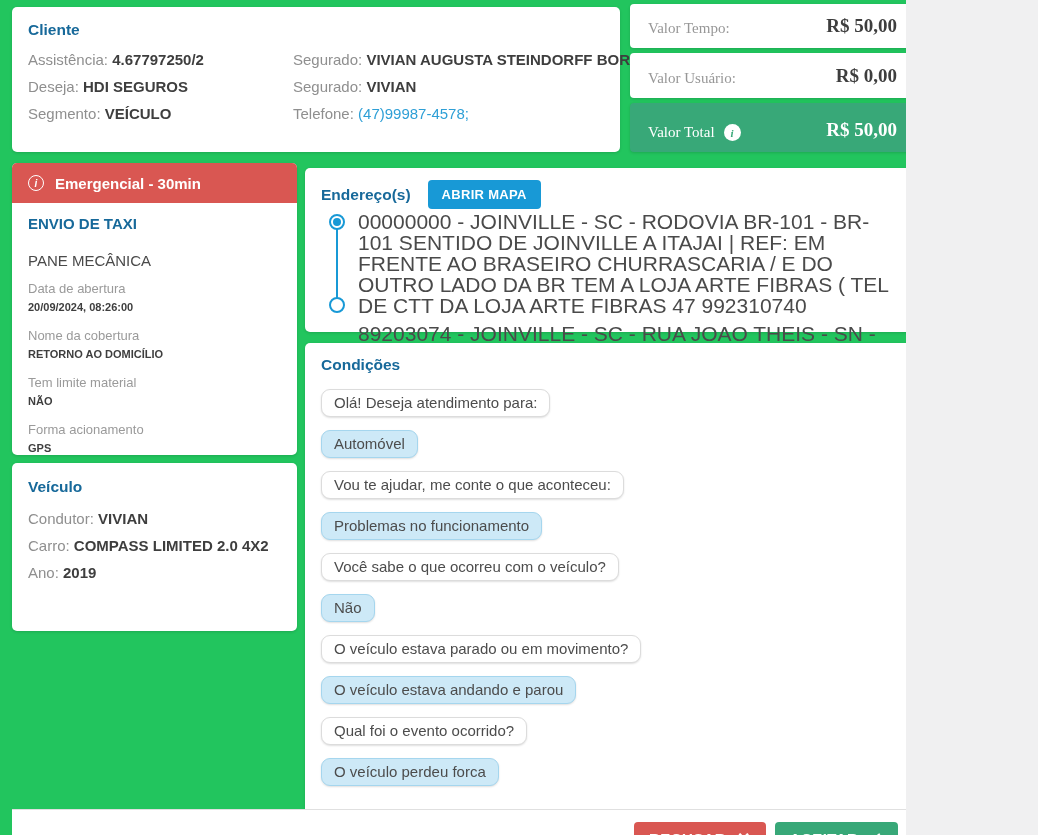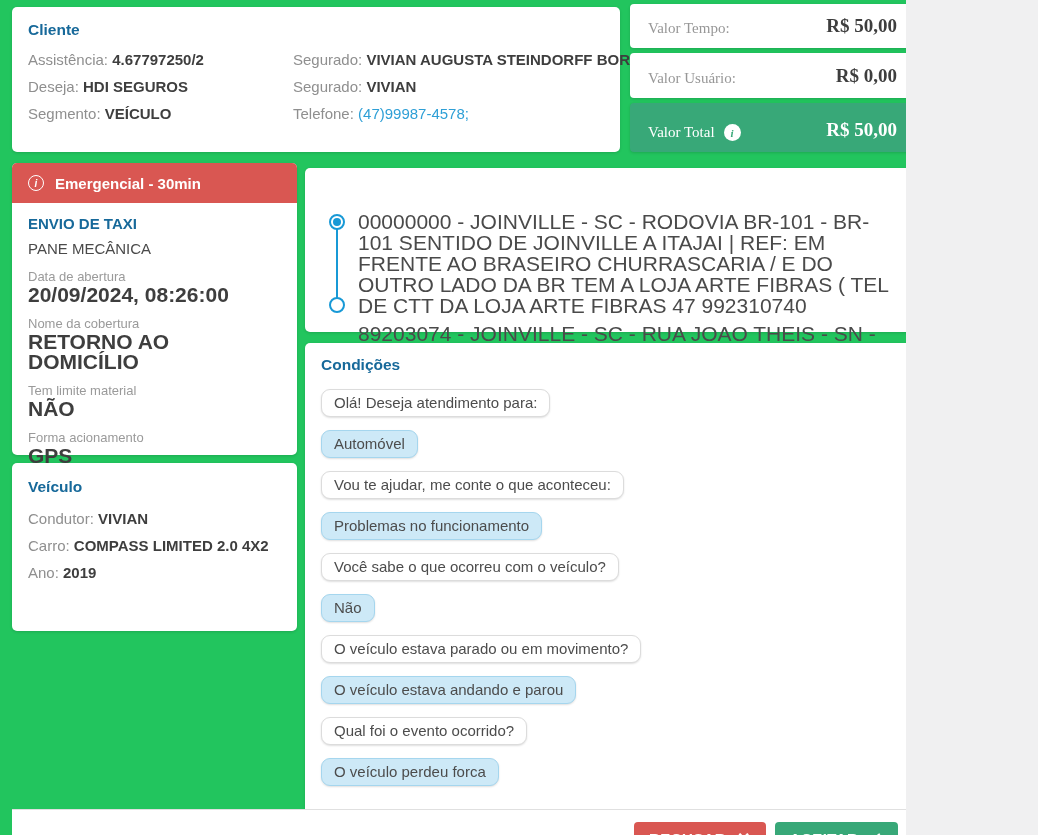--- a/index.html
+++ b/index.html
@@ -49,25 +49,25 @@
   .banner {
     height:40px; background:#d95752; border-radius:5px 5px 0 0; display:flex;
     align-items:center; padding:0 16px; gap:11px; color:#fff; font-weight:700; font-size:15px;
   }
   .info-ring {
     width:16px; height:16px; min-width:16px; border:1.5px solid #fff; border-radius:50%;
     color:#fff; font-size:10px; font-style:italic; display:inline-flex;
     align-items:center; justify-content:center; font-weight:700;
   }
   #service-card .body { padding:12px 16px 0; }
-  .service-name { color:#17699a; font-weight:700; font-size:15px; margin-bottom:8px; }
+  .service-name { color:#17699a; font-weight:700; font-size:15px; margin-bottom:20px; }
   .problem { color:#4a4a4a; font-size:15px; margin-bottom:11px; }
   .sf { margin-bottom:10px; }
   .sf .slbl { font-size:13px; color:#9a9a9a; line-height:17px; display:block; }
-  .sf .sval { font-size:21px; color:#3e3e3e; font-weight:700; line-height:20px; display:block; }
+  .sf .sval { font-size:11px; color:#3e3e3e; font-weight:700; line-height:20px; display:block; }
 
   
   #vehicle-card { left:12px; top:463px; width:285px; height:168px; }
   #vehicle-card .heading { position:absolute; left:16px; top:15px; }
   #vehicle-card .fcol { left:16px; top:47px; }
 
   
   #addresses-card { left:305px; top:168px; width:610px; height:164px; }
   .addr-head { position:absolute; left:16px; top:12px; display:flex; align-items:center; gap:17px; }
   .map-btn {
@@ -201,20 +201,24 @@
       <div class="field-row">
         <span class="lbl">Carro: </span><span class="val">COMPASS LIMITED 2.0 4X2</span>
       </div>
       <div class="field-row">
         <span class="lbl">Ano: </span><span class="val">2019</span>
       </div>
     </div>
   </div>
 
   <div class="card" id="addresses-card">
+    <div class="addr-head">
+      <span class="heading">Endereço(s)</span>
+      <button class="map-btn">ABRIR MAPA</button>
+    </div>
     <span class="tl-line"></span>
     <span class="tl-dot filled" id="dot-origin"></span>
     <span class="tl-dot" id="dot-dest"></span>
     <div class="addr-list">
       <div class="addr">00000000 - JOINVILLE - SC - RODOVIA BR-101 - BR-101 SENTIDO DE JOINVILLE A ITAJAI | REF: EM FRENTE AO BRASEIRO CHURRASCARIA / E DO OUTRO LADO DA BR TEM A LOJA ARTE FIBRAS ( TEL DE CTT DA LOJA ARTE FIBRAS 47 992310740</div>
       <div class="addr">89203074 - JOINVILLE - SC - RUA JOAO THEIS - SN - ATIRADORES - SEM PONTO DE REFERENCIA</div>
     </div>
   </div>
 
   <div class="card" id="conditions-card">

